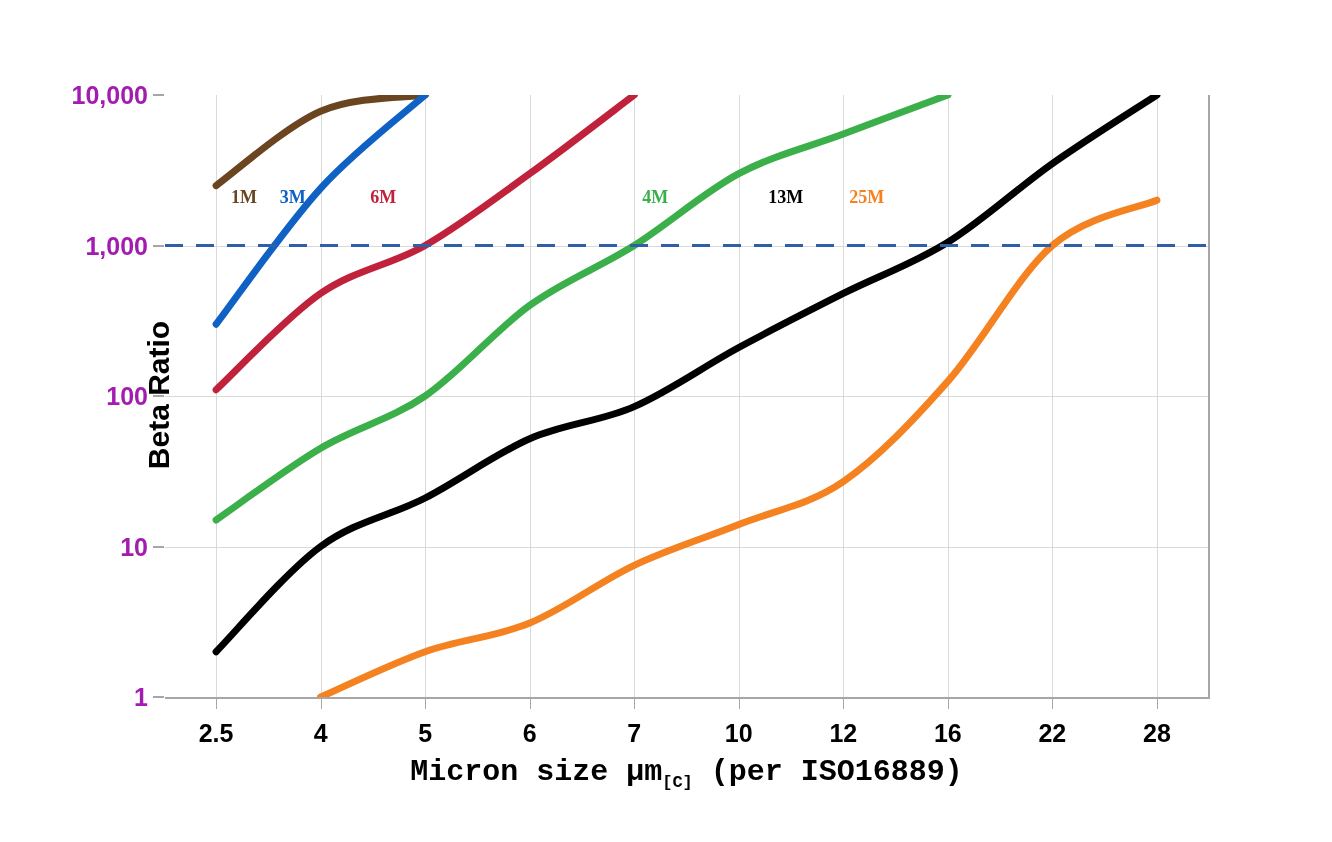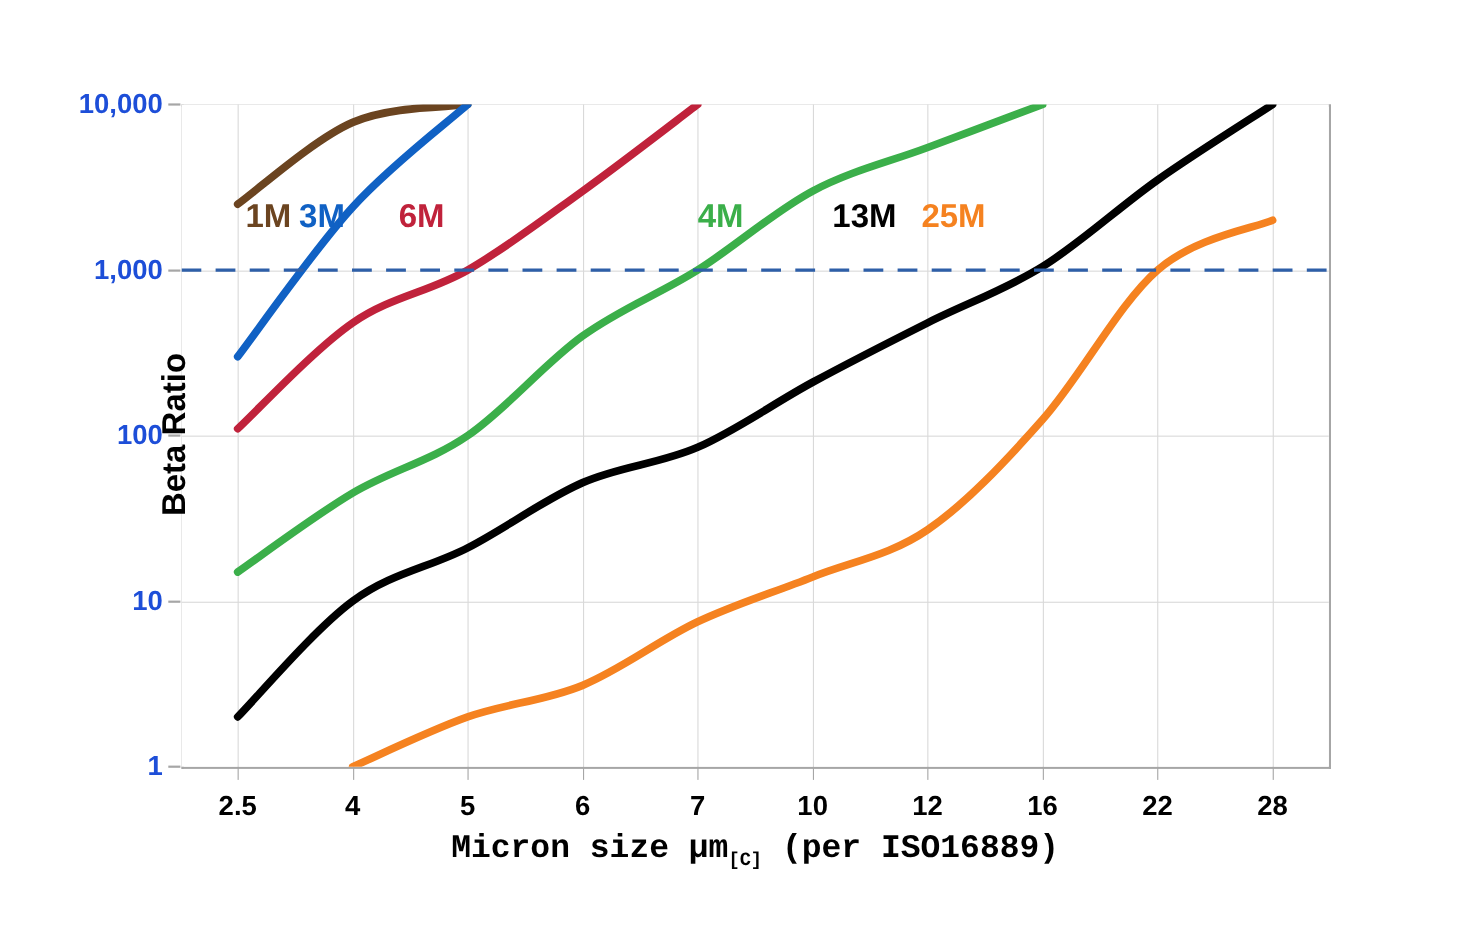--- a/index.html
+++ b/index.html
@@ -37,21 +37,21 @@
   #spine-right{left:1208px;top:95px;width:2px;height:604px;background:#a6a6a6;}
 
   .gridline-h{position:absolute;left:0;width:100%;height:1px;background:#d9d9d9;}
   .gridline-v{position:absolute;top:0;height:100%;width:1px;background:#d9d9d9;}
 
   .tick-y{position:absolute;width:11px;height:2px;background:#a6a6a6;left:-12px;}
   .tick-x{position:absolute;height:12px;width:1px;background:#a6a6a6;top:100%;}
 
   .ylabel-tick{
     position:absolute;right:100%;margin-right:17px;
-    font-size:25px;font-weight:bold;color:#1d4ed8;
+    font-size:25px;font-weight:bold;color:#a21caf;
     white-space:nowrap;transform:translateY(-50%);
   }
   .xlabel-tick{
     position:absolute;top:100%;margin-top:22px;
     font-size:25px;font-weight:bold;color:#000000;
     white-space:nowrap;transform:translateX(-50%);
   }
 
   
   #y-axis-title{
@@ -71,23 +71,24 @@
   }
   #x-axis-title sub{font-size:17px;vertical-align:baseline;position:relative;top:7px;}
 
   
   #series-svg{position:absolute;inset:0;overflow:visible;}
   .series-path{fill:none;stroke-width:7;stroke-linecap:round;stroke-linejoin:round;}
   #reference-line{stroke-width:3;stroke-dasharray:18 13;fill:none;}
 
   .series-label{
     position:absolute;
-    font-size:30px;font-weight:bold;
+    font-size:18px;font-weight:bold;
     white-space:nowrap;
     transform:translate(-50%,-50%);
+    font-family:Liberation Serif, serif;
   }
 </style>
 </head>
 <body>
 
 <div id="page">
 
 
   <div class="spine" id="spine-top"></div>
   <div class="spine" id="spine-right"></div>

